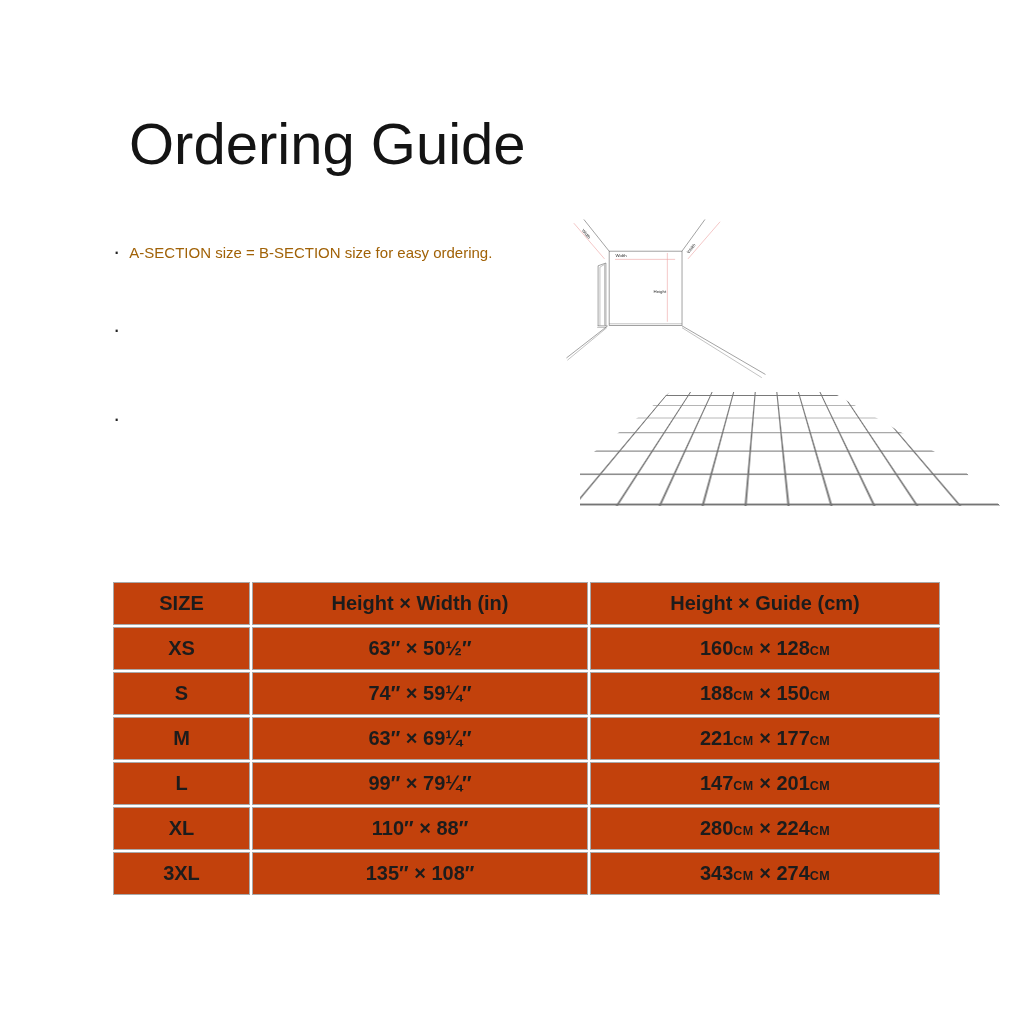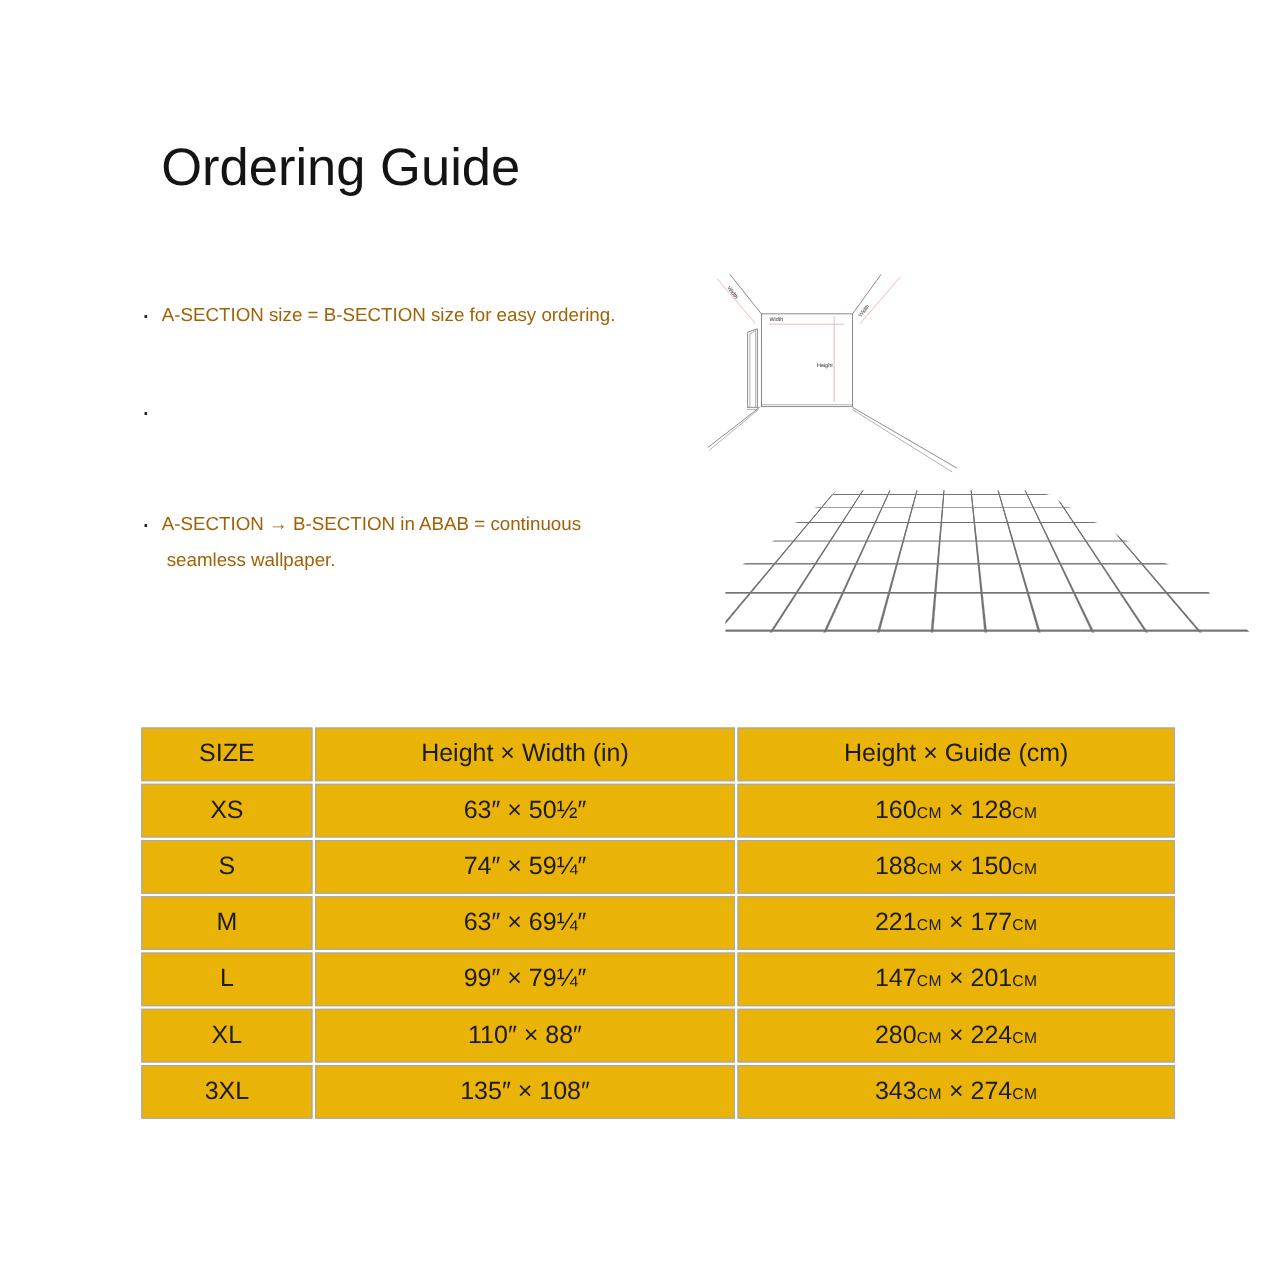--- a/index.html
+++ b/index.html
@@ -2,21 +2,21 @@
 <html><head>
 <meta charset="utf-8">
 <style>
   html,body{margin:0;padding:0;background:#fff;}
   .canvas{
     position:relative;width:1024px;height:1024px;background:#ffffff;overflow:hidden;
     font-family:"Liberation Sans","DejaVu Sans",sans-serif;color:#1c1c1c;
   }
   
   .title{
-    position:absolute;left:129px;top:110px;font-size:42px;font-weight:400;
+    position:absolute;left:129px;top:110px;font-size:58px;font-weight:400;
     color:#141414;letter-spacing:0px;white-space:nowrap;
   }
   
   .bullet{position:absolute;left:113px;width:480px;display:flex;align-items:flex-start;}
   .bullet .dot{font-size:22px;line-height:27px;margin-right:9px;color:#222;}
   .bullet .btext{font-size:15px;line-height:29px;color:#a16207;}
   .bullet .bline{display:block;}
   .bullet .bline2{display:block;margin-left:4px;}
   
   .diagram{position:absolute;left:555px;top:150px;width:470px;height:365px;}
@@ -37,22 +37,22 @@
   .dline{stroke:#474747;stroke-width:1.1;fill:none;}
   .dthin{stroke:#6b6b6b;stroke-width:0.9;fill:none;}
   .rline{stroke:#eda0a0;stroke-width:1.3;fill:none;}
   .dlabel{font-family:"Liberation Sans","DejaVu Sans",sans-serif;font-size:9.5px;fill:#2b2b2b;}
   
   .size-table{
     position:absolute;left:111px;top:580px;width:826px;
     border-collapse:separate;border-spacing:2px;background:#fff;table-layout:fixed;
   }
   .size-table th,.size-table td{
-    border:1px solid #a9a9a9;background:#eab308;text-align:center;vertical-align:middle;
-    height:41px;padding:0;font-weight:400;color:#1c1c1c;
+    border:1px solid #a9a9a9;background:#c2410c;text-align:center;vertical-align:middle;
+    height:41px;padding:0;font-weight:700;color:#1c1c1c;
   }
   .size-table th{font-size:20px;}
   .size-table td{font-size:20px;}
   .col-size{width:135px;}
   .col-in{width:334px;}
   .col-cm{width:348px;}
   .cm-unit{font-size:12.5px;letter-spacing:.4px;}
 </style>
 </head>
 <body>
@@ -67,24 +67,20 @@
       <span class="bline">A-SECTION size = B-SECTION size for easy ordering.</span>
     </span>
   </div>
 
   <div class="bullet" style="top:316px;">
     <span class="dot">·</span>
   </div>
 
   <div class="bullet" style="top:405px;">
     <span class="dot">·</span>
-    <span class="btext">
-      <span class="bline">A-SECTION → B-SECTION in ABAB = continuous</span>
-      <span class="bline2">seamless wallpaper.</span>
-    </span>
   </div>
 
   <div class="diagram">
     <div class="floor-wrap">
       <div class="floor-grid"></div>
     </div>
     <svg width="470" height="365" viewBox="555 150 1025 515">
       <svg x="555" y="150" width="470" height="365" viewBox="555 150 470 365">
 
         <line class="dline" x1="618" y1="161" x2="673" y2="230"></line>

